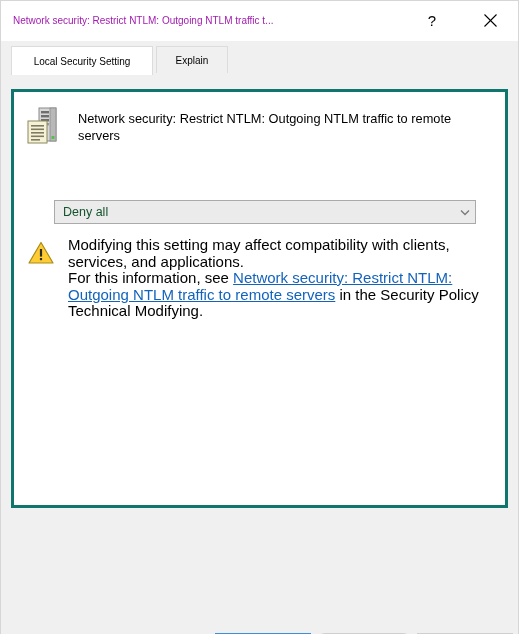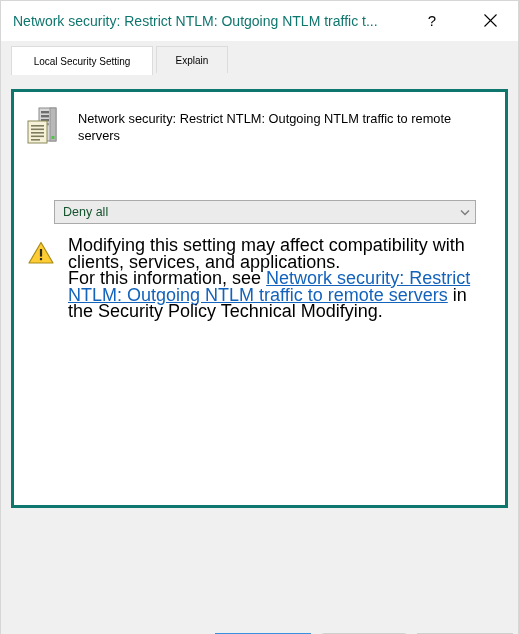--- a/index.html
+++ b/index.html
@@ -32,23 +32,23 @@
     width: 517px;
     height: 40px;
     background: #ffffff;
     display: flex;
     align-items: center;
   }
   #title-text {
     position: absolute;
     left: 12px;
     top: 11px;
-    font-size: 14px;
+    font-size: 10px;
     line-height: 18px;
-    color: #0f766e;
+    color: #a21caf;
     white-space: nowrap;
     max-width: 385px;
     overflow: hidden;
   }
   .titlebar-btn {
     position: absolute;
     top: 0;
     width: 46px;
     height: 39px;
     display: flex;
@@ -182,21 +182,21 @@
     align-items: flex-start;
   }
   #warning-icon {
     flex: 0 0 26px;
     width: 26px;
     height: 24px;
     margin-top: 4px;
   }
   #warning-text {
     margin-left: 14px;
-    font-size: 18px;
+    font-size: 15px;
     line-height: 16.5px;
     color: #000000;
     max-width: 412px;
   }
   .policy-link {
     color: #1363bc;
     text-decoration: underline;
     cursor: pointer;
   }
 

